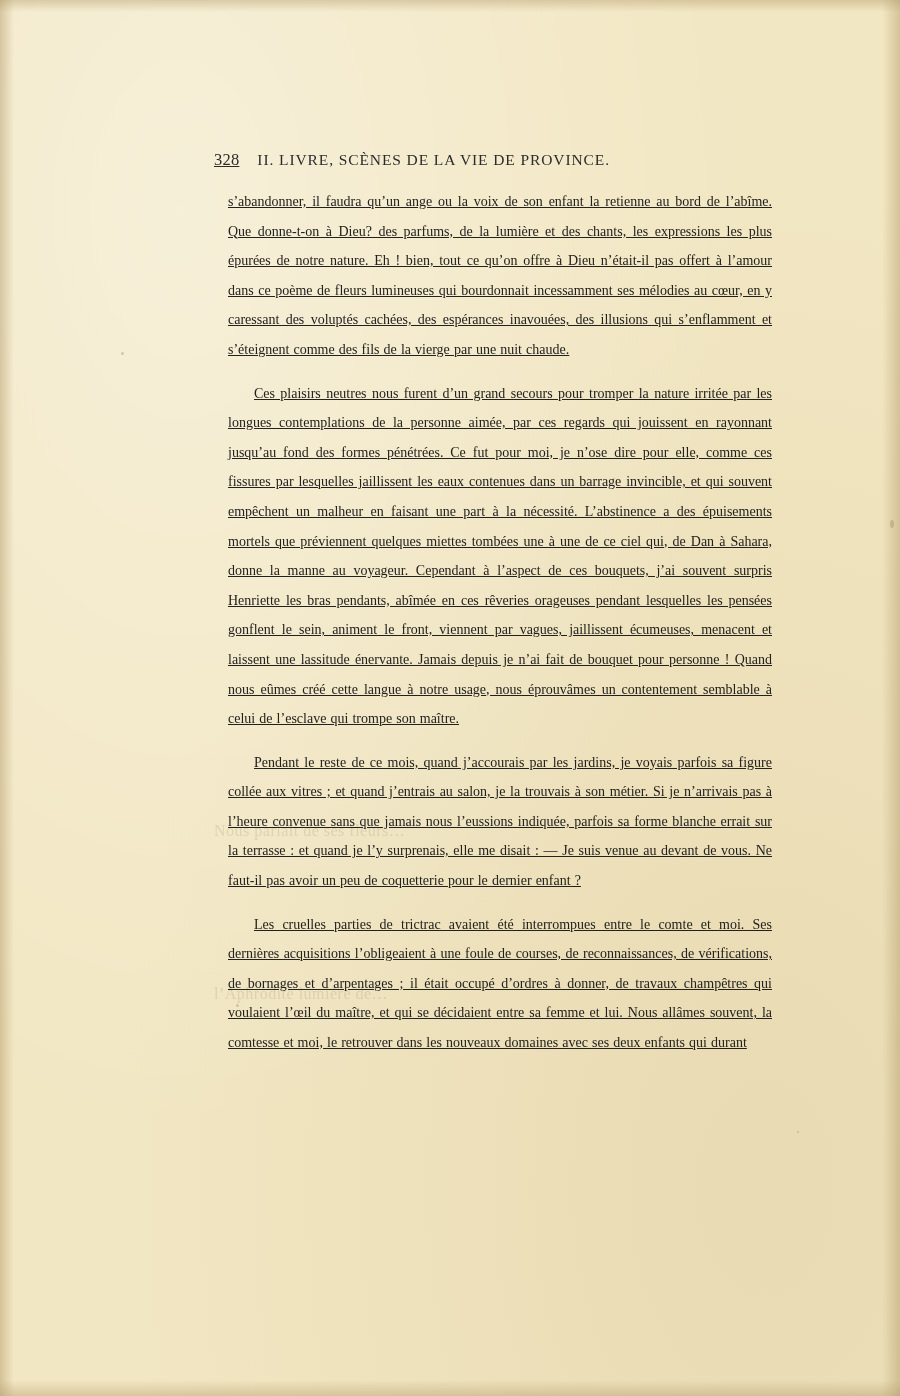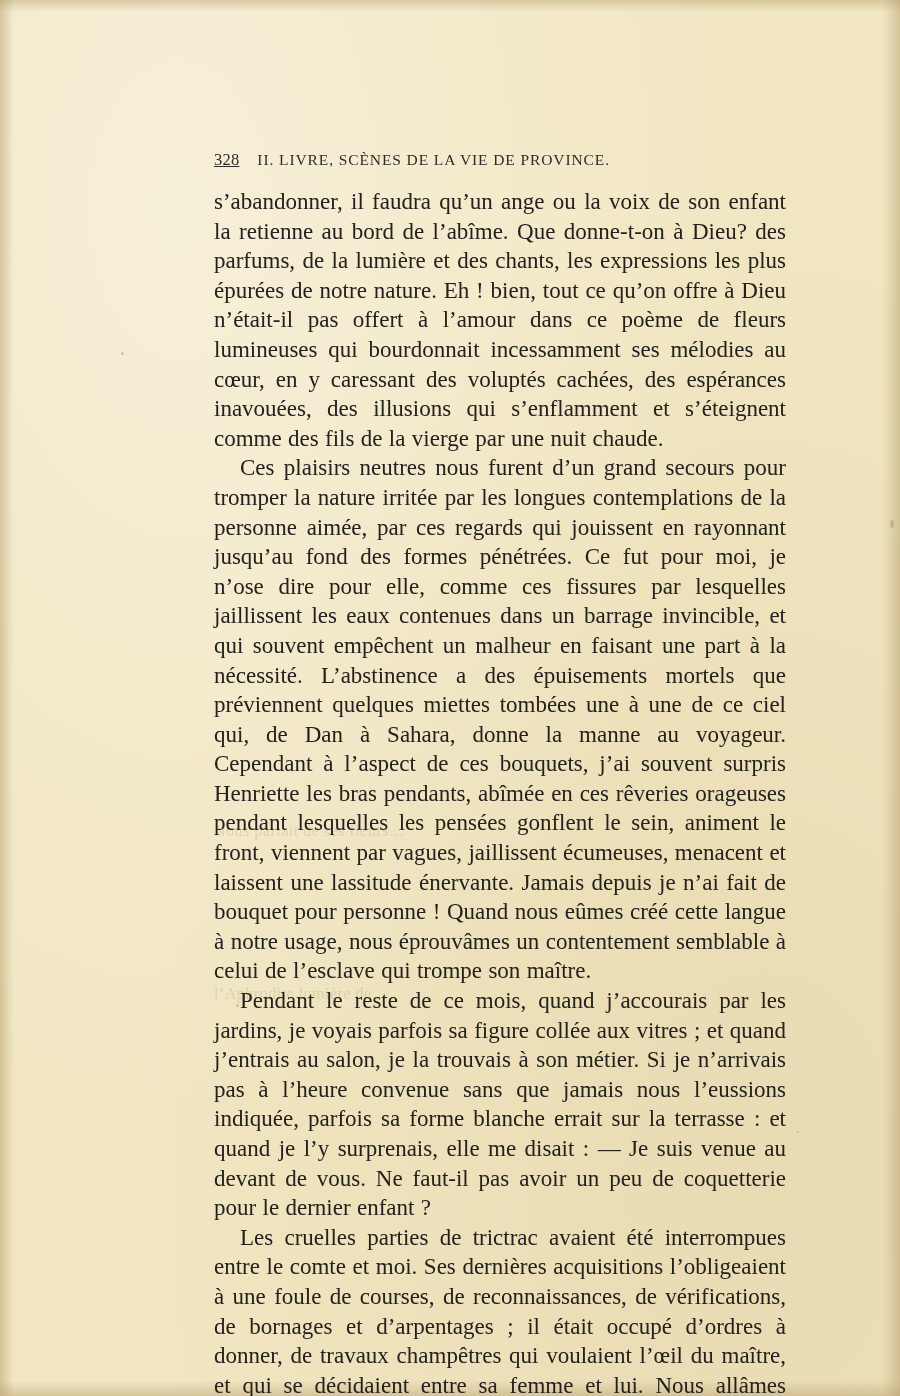--- a/index.html
+++ b/index.html
@@ -51,28 +51,29 @@
     font-variant: normal;
     letter-spacing: 0.2px;
     margin-right: 18px;
     font-size: 16.5px;
     text-decoration: underline;
   }
   .running-head .head-title {
     font-variant: small-caps;
   }
   p.para {
-    margin: 0;
-    font-size: 23px;
+    margin: 14px;
+    font-size: 14px;
     line-height: 29.6px;
     color: #23211e;
     text-align: justify;
     text-justify: inter-word;
     word-spacing: 0.6px;
     hyphens: manual;
+    text-decoration: underline;
   }
   p.para.indent {
     text-indent: 26px;
   }
   
   .bleed {
     position: absolute;
     color: rgba(120,100,70,0.16);
     font-family: "Liberation Serif", serif;
     font-size: 16px;

